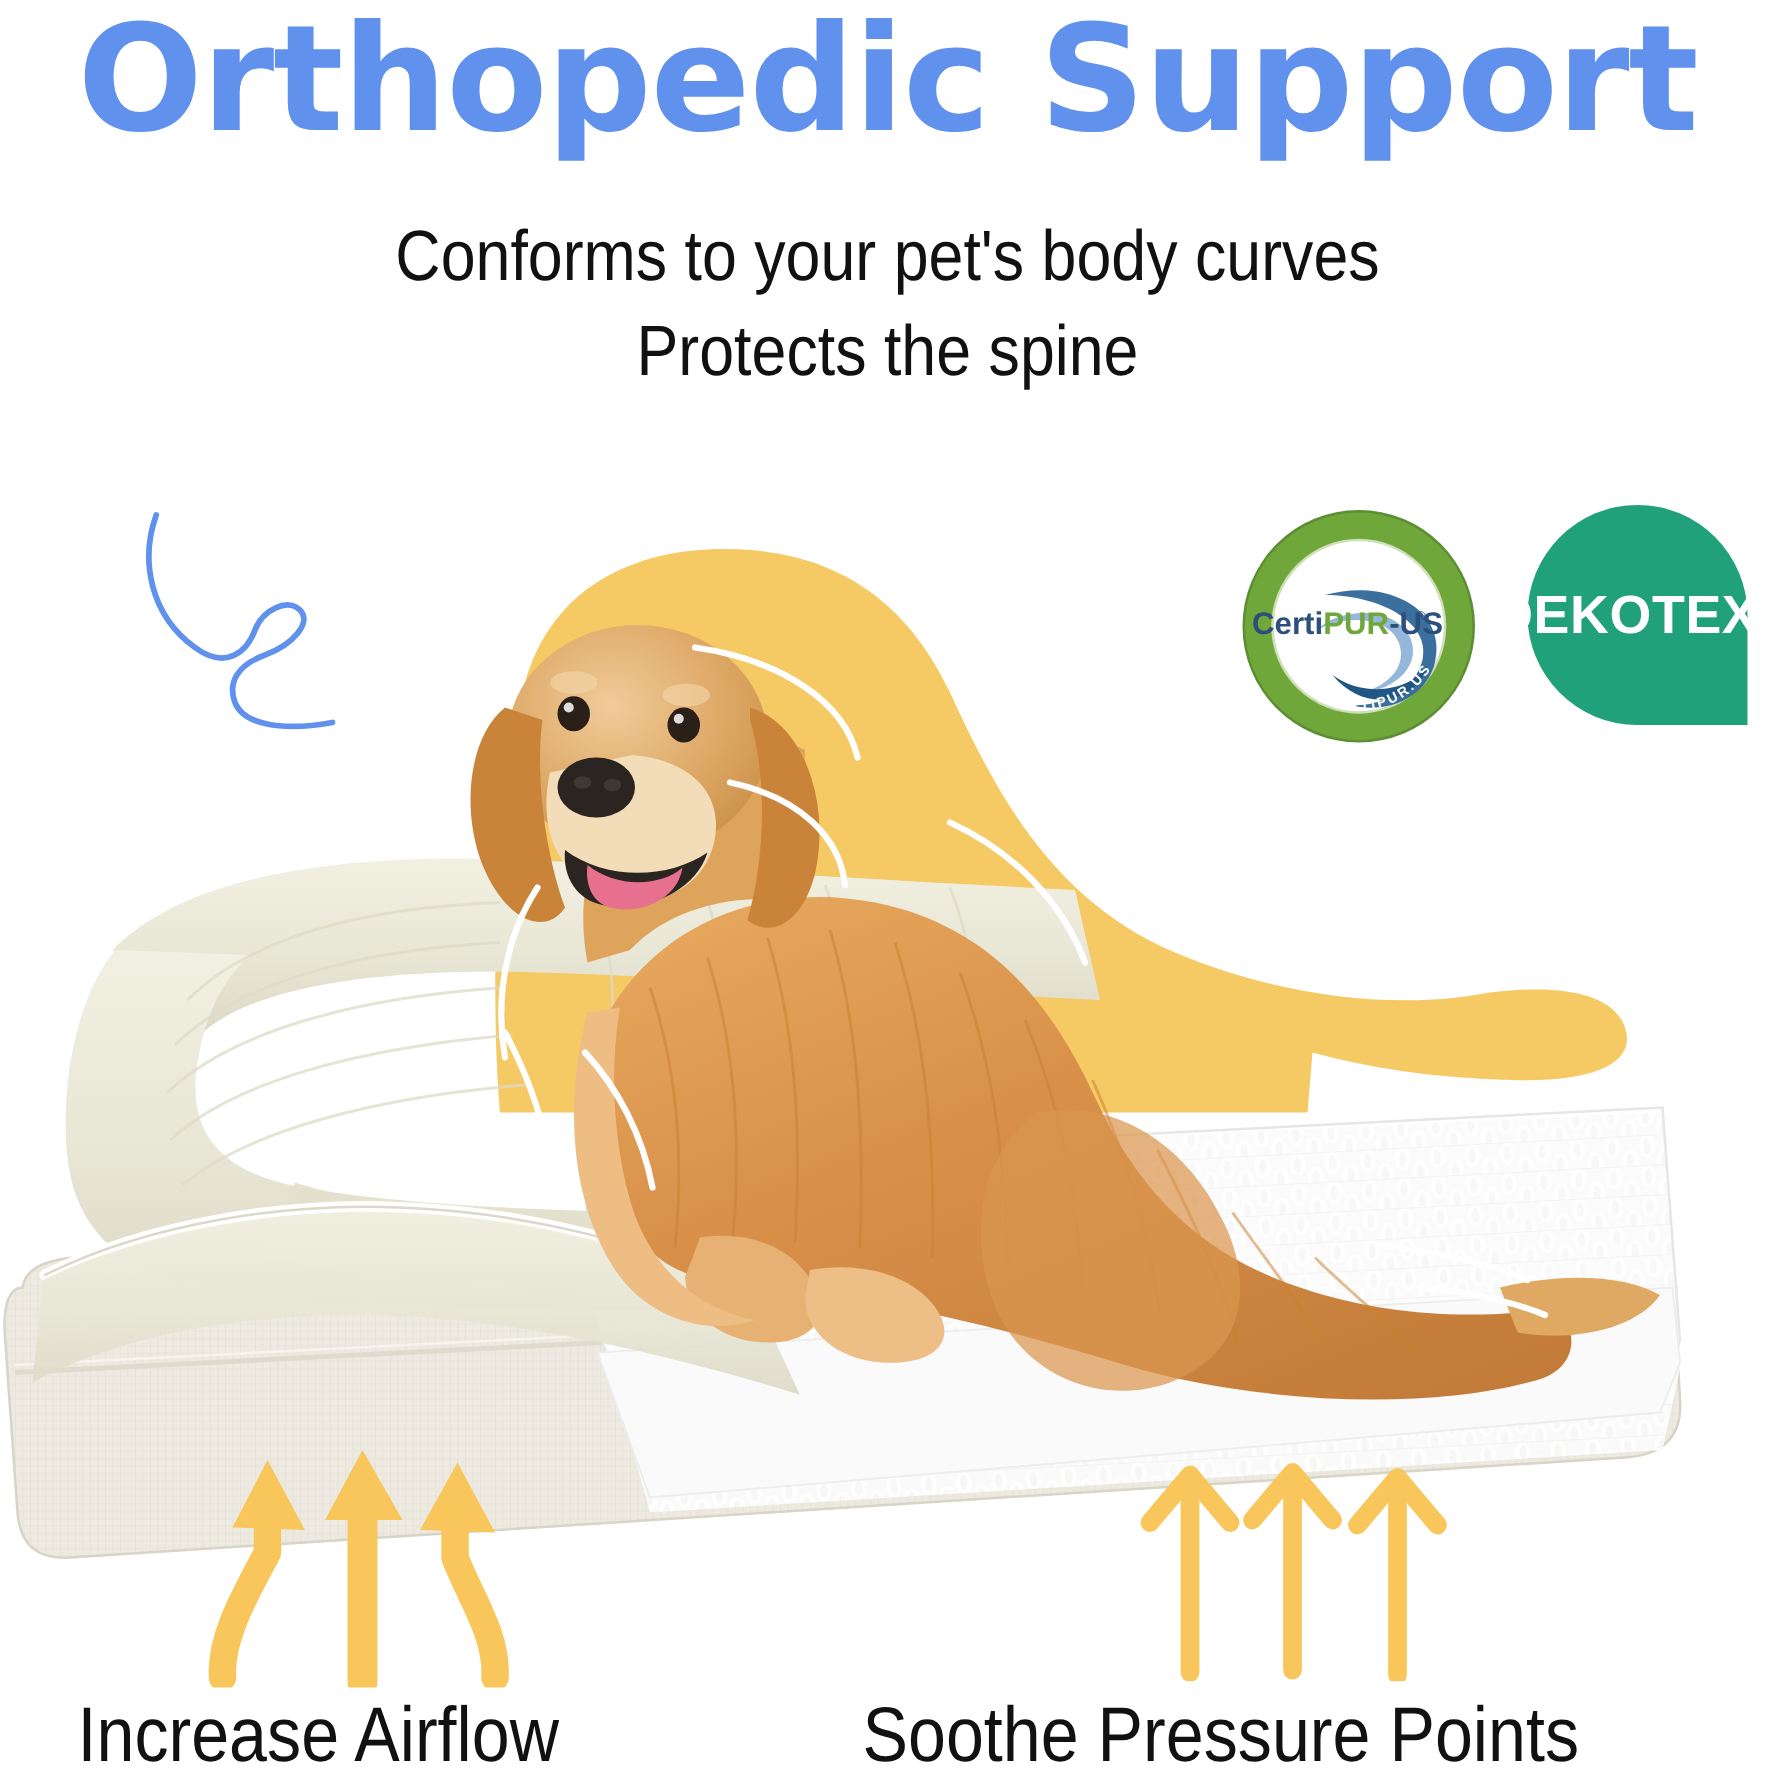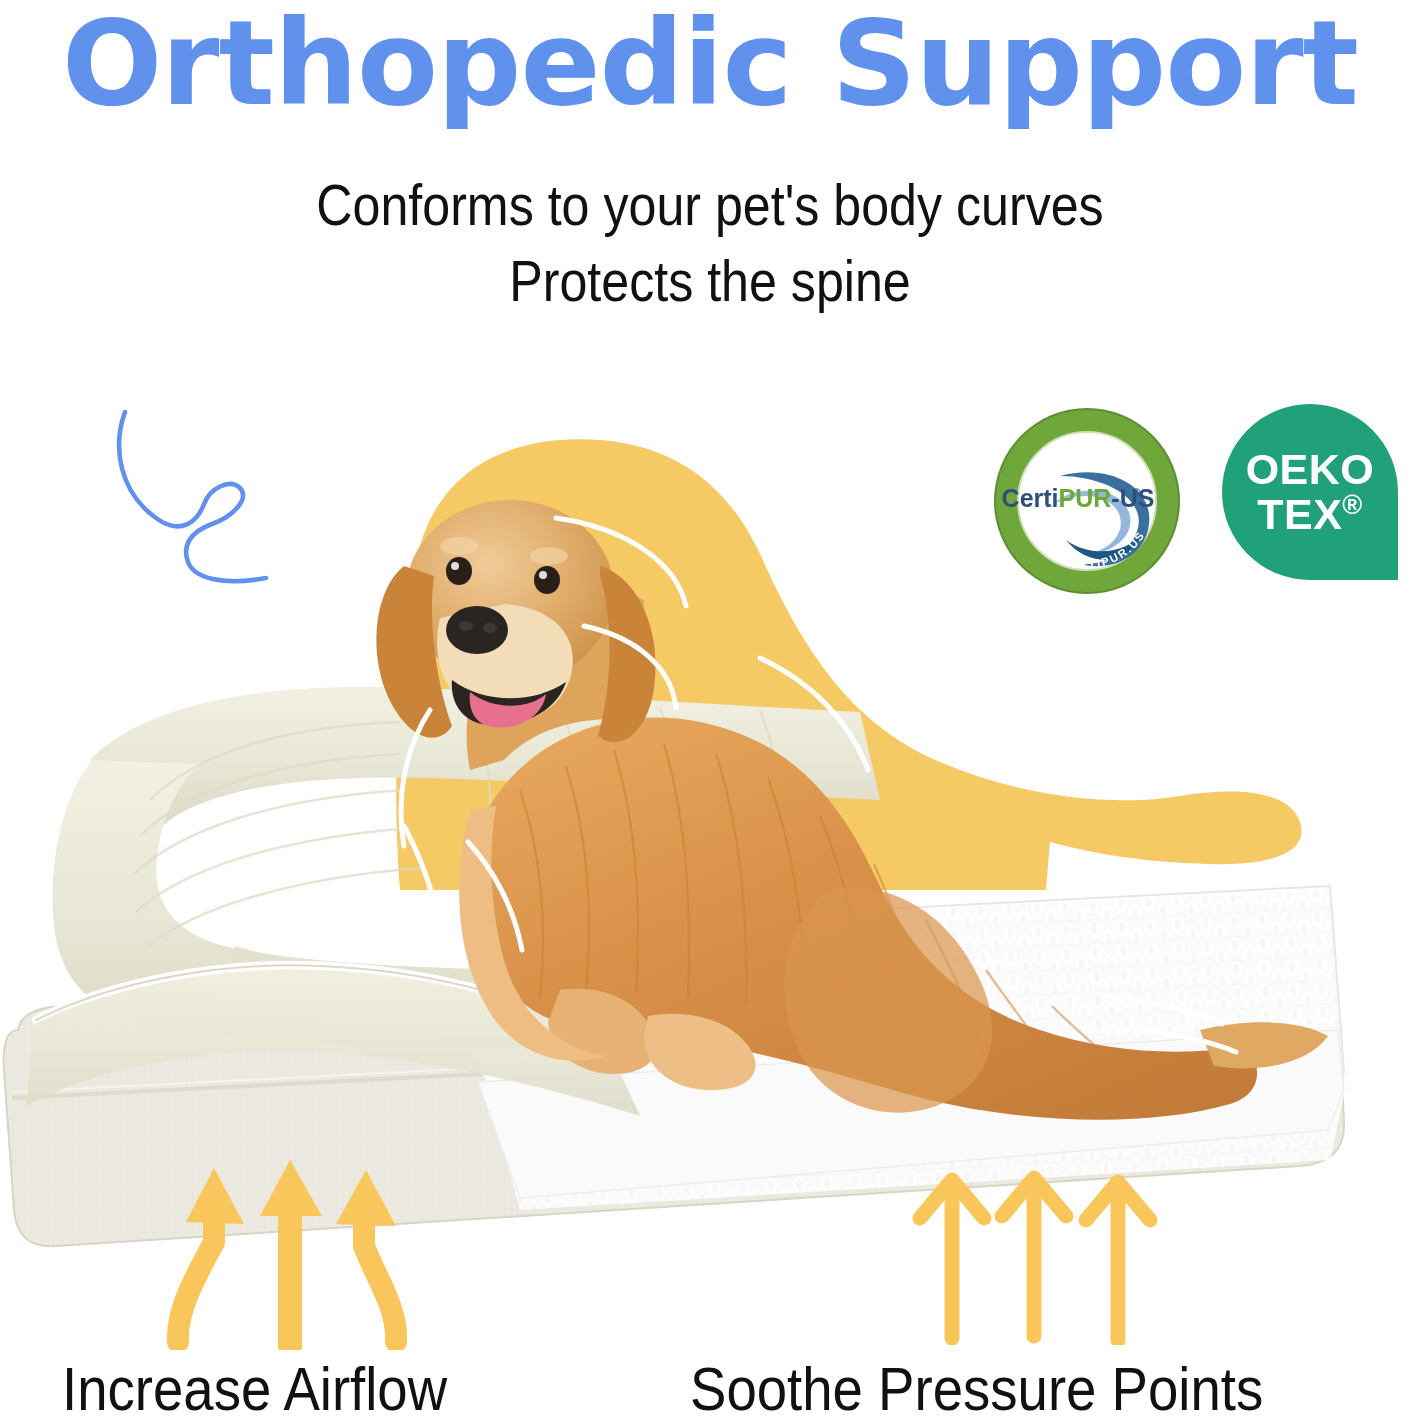--- a/index.html
+++ b/index.html
@@ -57,21 +57,21 @@
     width:176px; height:176px;
   }
   .oeko-shape{
     position:absolute; inset:0;
     background:#20a179;
     border-radius:50% 0 50% 50%;
     transform:rotate(90deg);
   }
   .oeko-text{
     position:absolute; inset:0;
-    display:flex; flex-direction:column;
+    display:flex; flex-direction:row;
     align-items:center; justify-content:center;
     color:#ffffff;
     font-family:"Liberation Sans", sans-serif;
     font-weight:700;
     font-size:43px;
     line-height:1.04;
     letter-spacing:0.5px;
   }
   .oeko-text .reg{font-size:27px; vertical-align:super;}
 

